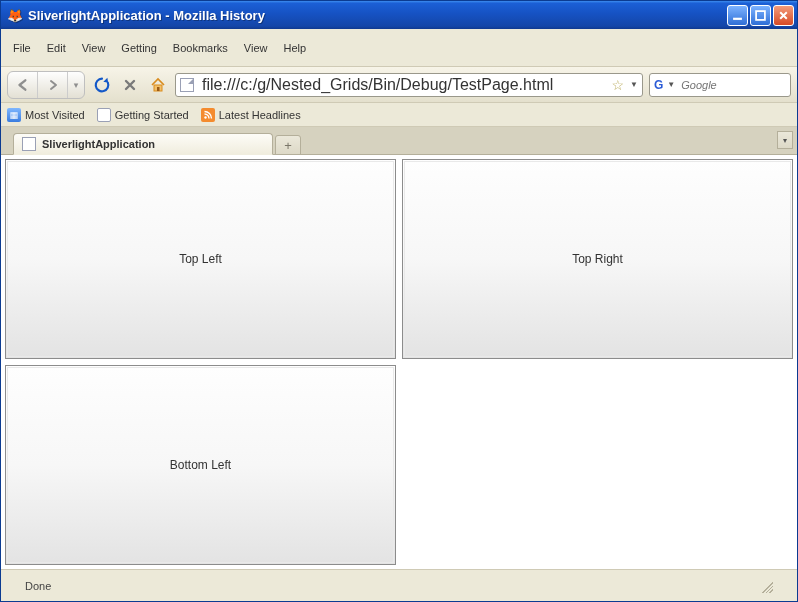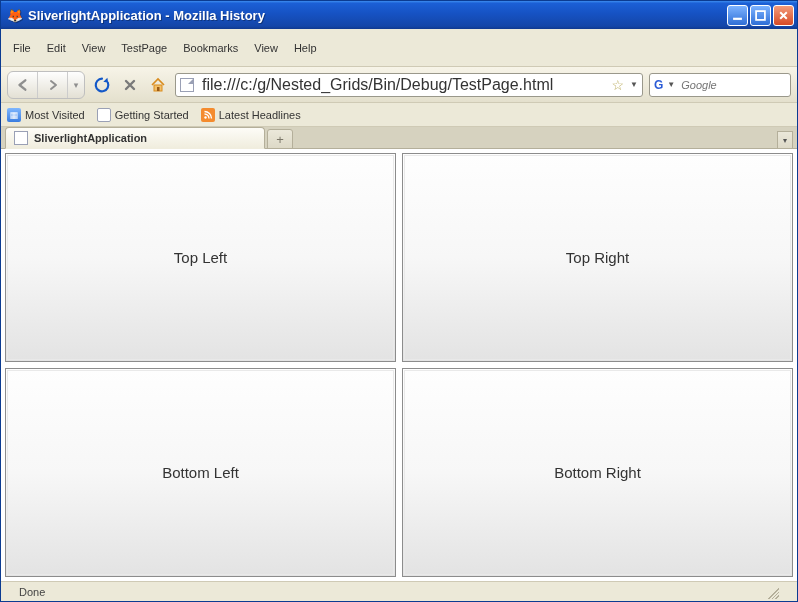--- a/index.html
+++ b/index.html
@@ -144,25 +144,25 @@
     gap:12px;
   }
   .bookmarkbar .bmitem { display:flex; align-items:center; gap:4px; color:#333;}
   .bm-icon { width:14px;height:14px;display:inline-flex;align-items:center;justify-content:center;border-radius:2px;font-size:9px;}
   .bm-icon.blue { background:linear-gradient(to bottom,#7fb7ff,#3a7de0); color:#fff;}
   .bm-icon.page { border:1px solid #9aa0b5; background:#fff; }
   .bm-icon.rss  { background:#f48b2e; color:#fff; font-weight:bold;}
 
   
   .tabstrip {
-    height:22px;
+    height:28px;
     background:#d6d2bf;
     border-bottom:1px solid #b4af9a;
     display:flex; align-items:flex-end;
-    padding:0 4px;
+    padding:0 12px;
     position:relative;
   }
   .tab {
     height:22px;
     min-width:260px;
     background:linear-gradient(to bottom,#fdfcf7,#f0edde);
     border:1px solid #b4af9a;
     border-bottom:1px solid #f0edde;
     border-radius:4px 4px 0 0;
     display:flex; align-items:center;
@@ -204,37 +204,37 @@
     display:grid;
     grid-template-columns:1fr 1fr;
     grid-template-rows:1fr 1fr;
     gap:6px;
   }
   .cell {
     border:1px solid #8c8c8c;
     background:linear-gradient(to bottom,#fefefe 0%, #f7f7f7 50%, #e3e3e3 100%);
     display:flex;align-items:center;justify-content:center;
     color:#333;
-    font-size:15px;
+    font-size:12px;
     position:relative;
   }
   .cell::before{
     content:"";
     position:absolute; inset:1px;
     border:1px solid #e9e9e9;
     pointer-events:none;
   }
 
   
   .statusbar {
-    height:20px;
+    height:32px;
     background:#ece9d8;
     border-top:1px solid #cfcab5;
     display:flex;align-items:center;
-    padding:0 18px;
+    padding:0 24px;
     color:#444;
     justify-content:space-between;
   }
   .resize-grip {
     width:14px;height:14px;
     background:
       linear-gradient(135deg, transparent 60%, #b4af9a 60% 66%, transparent 66% 72%, #b4af9a 72% 78%, transparent 78% 84%, #b4af9a 84% 90%, transparent 90%);
   }
 </style>
 </head>
@@ -261,21 +261,21 @@
             <path d="M2 2 L8 8 M8 2 L2 8" stroke="#fff" stroke-width="1.8"></path>
           </svg>
       </div>
     </div>
   </div>
 
   <div class="menubar">
     <span class="menuitem"><span>File</span></span>
     <span class="menuitem"><span>Edit</span></span>
     <span class="menuitem"><span>View</span></span>
-    <span class="menuitem"><span>TestPage</span></span>
+    <span class="menuitem"><span>Getting</span></span>
     <span class="menuitem"><span>Bookmarks</span></span>
     <span class="menuitem"><span>View</span></span>
     <span class="menuitem"><span>Help</span></span>
   </div>
 
   <div class="navbar">
     <div class="nav-backfwd">
       <div class="seg">
         <svg viewBox="0 0 12 12" width="14" height="14">
             <path d="M8 2 L3 6 L8 10" fill="none" stroke="#8f8f8f" stroke-width="2" stroke-linecap="round" stroke-linejoin="round"></path>
@@ -358,23 +358,20 @@
     <div class="grid">
       <div class="cell">
         <span>Top Left</span>
       </div>
       <div class="cell">
         <span>Top Right</span>
       </div>
       <div class="cell">
         <span>Bottom Left</span>
       </div>
-      <div class="cell">
-        <span>Bottom Right</span>
-      </div>
     </div>
   </div>
 
   <div class="statusbar">
     <span>Done</span>
     <span class="resize-grip"></span>
   </div>
 
 </div>
 

